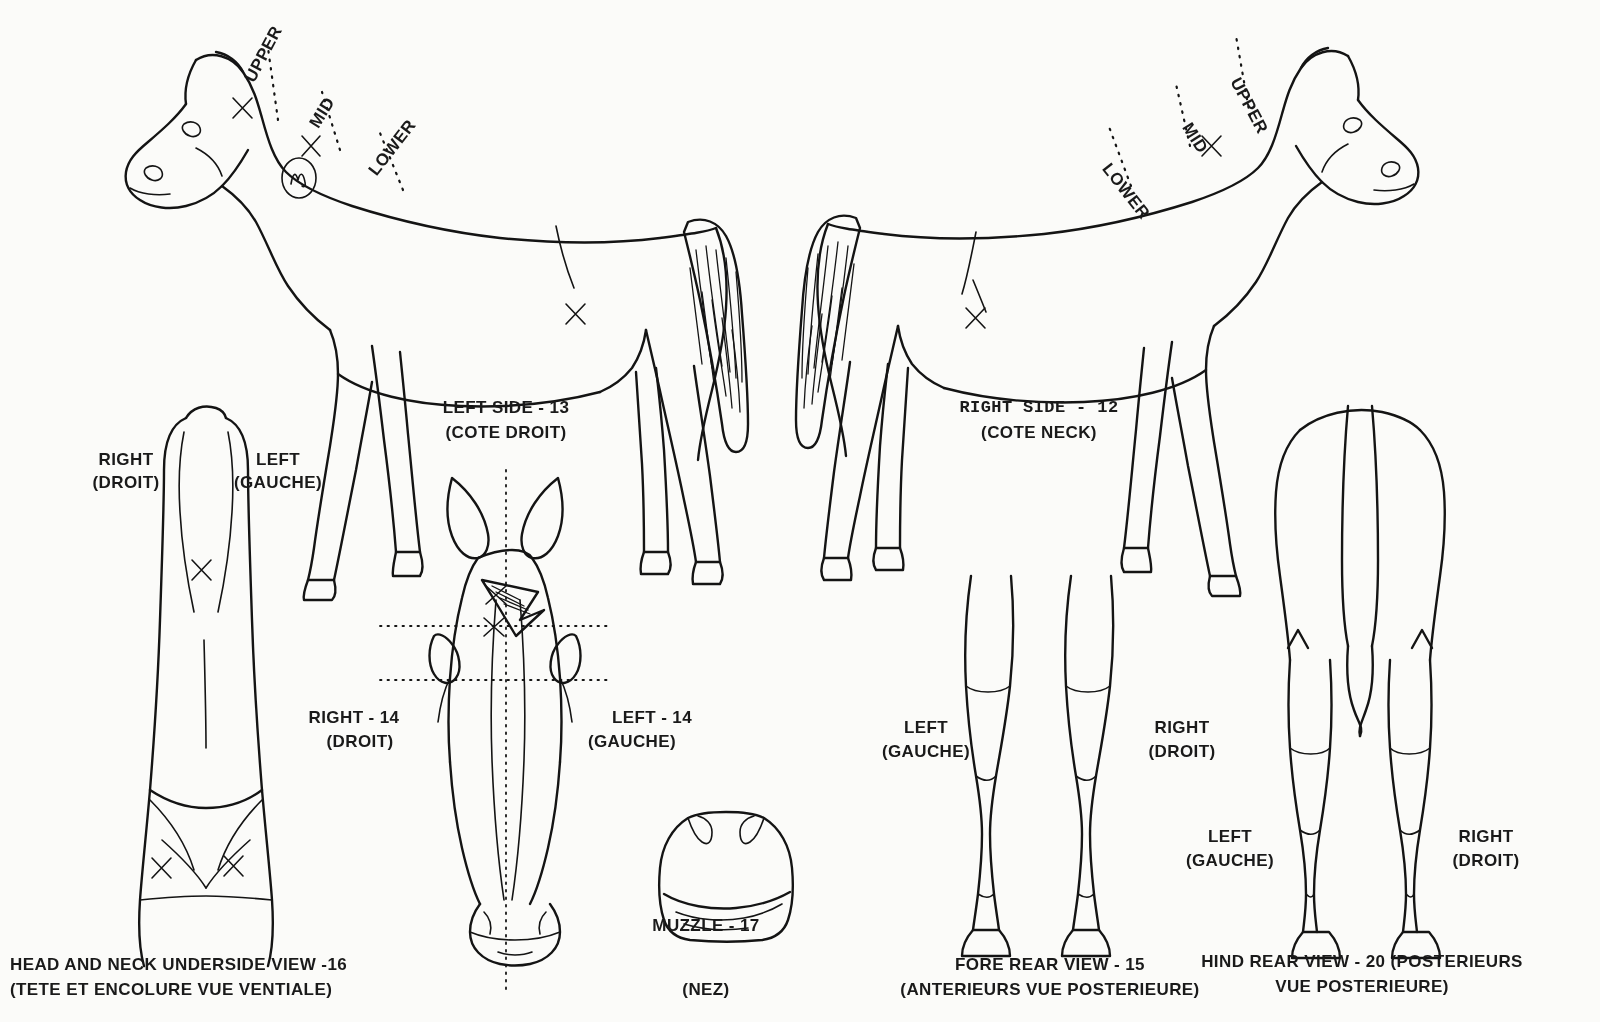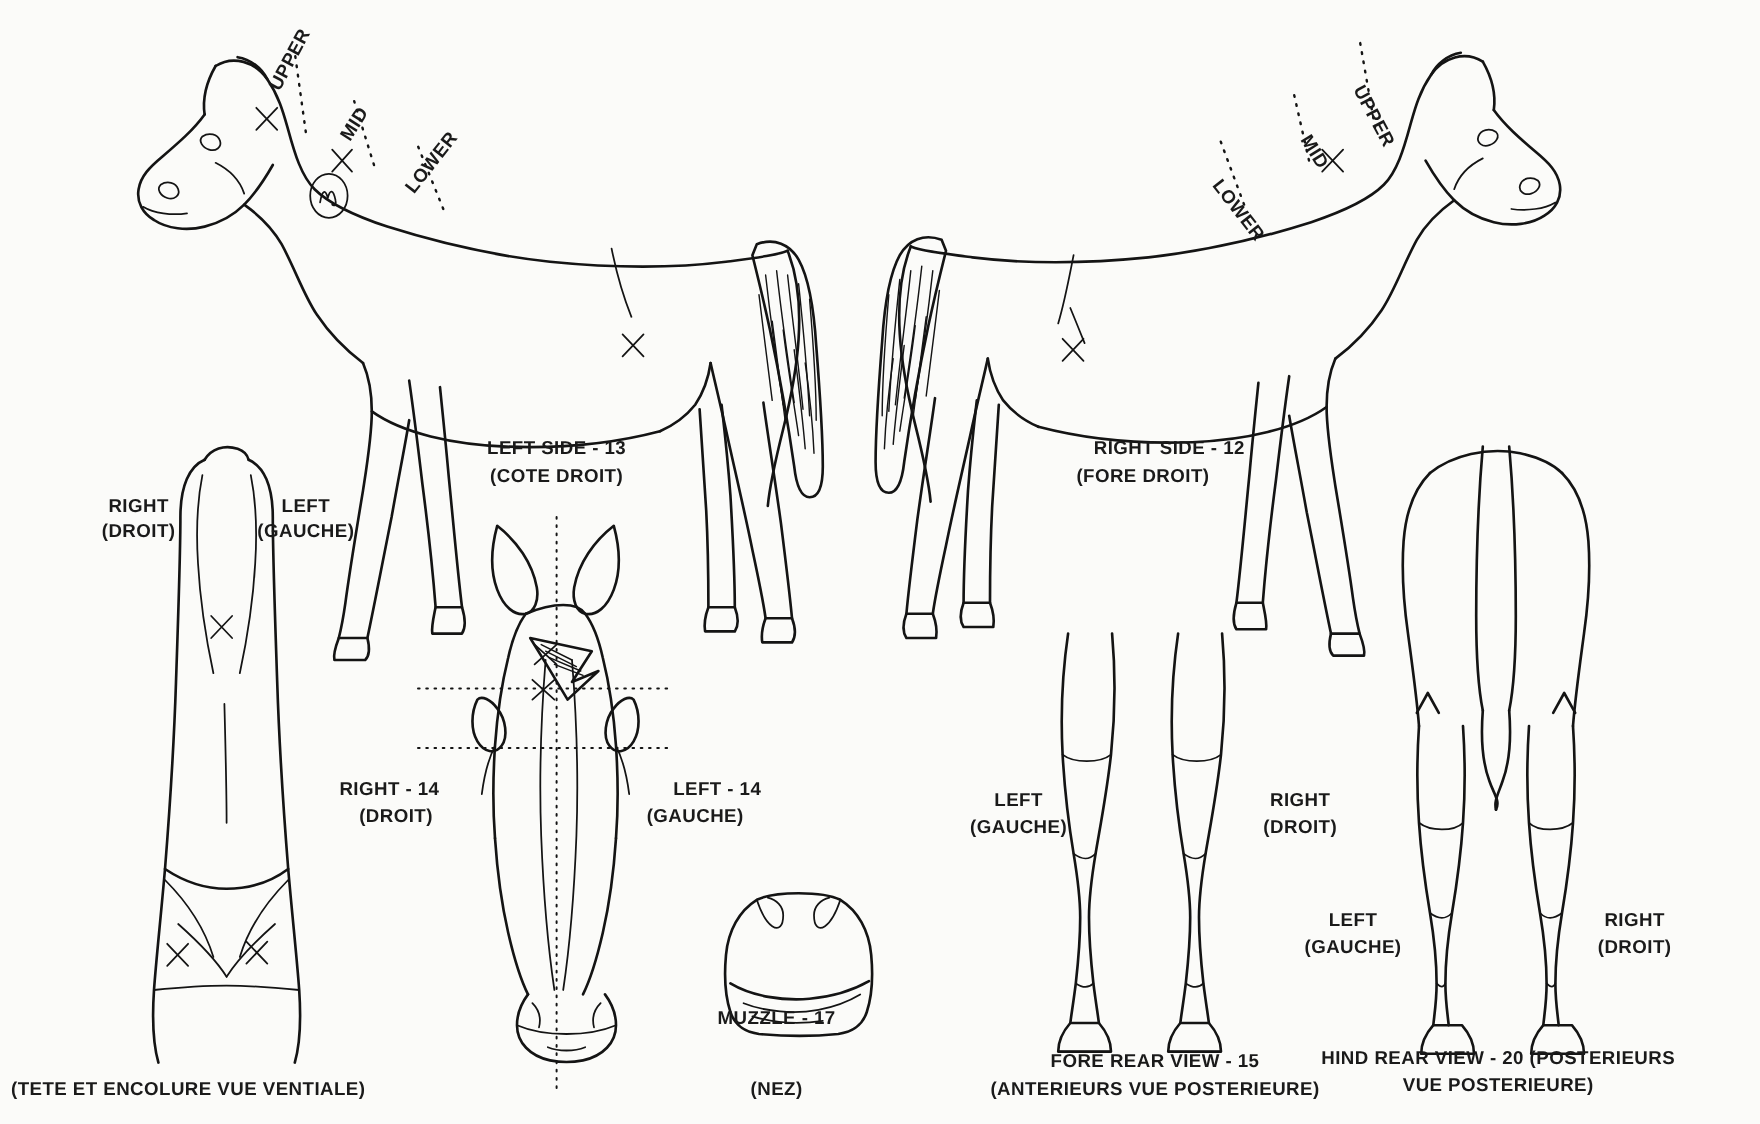--- a/index.html
+++ b/index.html
@@ -378,33 +378,34 @@
   <div class="lbl" style="left:322px; top:112px; transform: rotate(-58deg); transform-origin: left bottom;">MID</div>
   <div class="lbl" style="left:380px; top:160px; transform: rotate(-52deg); transform-origin: left bottom;">LOWER</div>
 
   <div class="lbl" style="left:1226px; top:64px; transform: rotate(62deg); transform-origin: left bottom;">UPPER</div>
   <div class="lbl" style="left:1178px; top:110px; transform: rotate(58deg); transform-origin: left bottom;">MID</div>
   <div class="lbl" style="left:1098px; top:152px; transform: rotate(52deg); transform-origin: left bottom;">LOWER</div>
 
   <div class="lbl c" style="left:506px; top:398px;">LEFT SIDE - 13</div>
   <div class="lbl c" style="left:506px; top:423px;">(COTE DROIT)</div>
 
-  <div class="lbl c" style="left:1063px; top:398px;">RIGHT SIDE - 12</div>
-  <div class="lbl c" style="left:1039px; top:423px;">(FORE DROIT)</div>
+  <div class="lbl c" style="left:1039px; top:398px;font-family:Liberation Mono, monospace;">RIGHT SIDE - 12</div>
+  <div class="lbl c" style="left:1039px; top:423px;">(COTE NECK)</div>
 
   <div class="lbl c" style="left:126px; top:450px;">RIGHT</div>
   <div class="lbl c" style="left:126px; top:473px;">(DROIT)</div>
   <div class="lbl c" style="left:278px; top:450px;">LEFT</div>
   <div class="lbl c" style="left:278px; top:473px;">(GAUCHE)</div>
 
   <div class="lbl c" style="left:354px; top:708px;">RIGHT - 14</div>
   <div class="lbl c" style="left:360px; top:732px;">(DROIT)</div>
   <div class="lbl c" style="left:652px; top:708px;">LEFT - 14</div>
   <div class="lbl c" style="left:632px; top:732px;">(GAUCHE)</div>
 
+  <div class="lbl" style="left:10px; top:955px;">HEAD AND NECK UNDERSIDE VIEW -16</div>
   <div class="lbl" style="left:10px; top:980px;">(TETE ET ENCOLURE VUE VENTIALE)</div>
 
   <div class="lbl c" style="left:706px; top:916px;">MUZZLE - 17</div>
   <div class="lbl c" style="left:706px; top:980px;">(NEZ)</div>
 
   <div class="lbl c" style="left:926px; top:718px;">LEFT</div>
   <div class="lbl c" style="left:926px; top:742px;">(GAUCHE)</div>
   <div class="lbl c" style="left:1182px; top:718px;">RIGHT</div>
   <div class="lbl c" style="left:1182px; top:742px;">(DROIT)</div>
 

